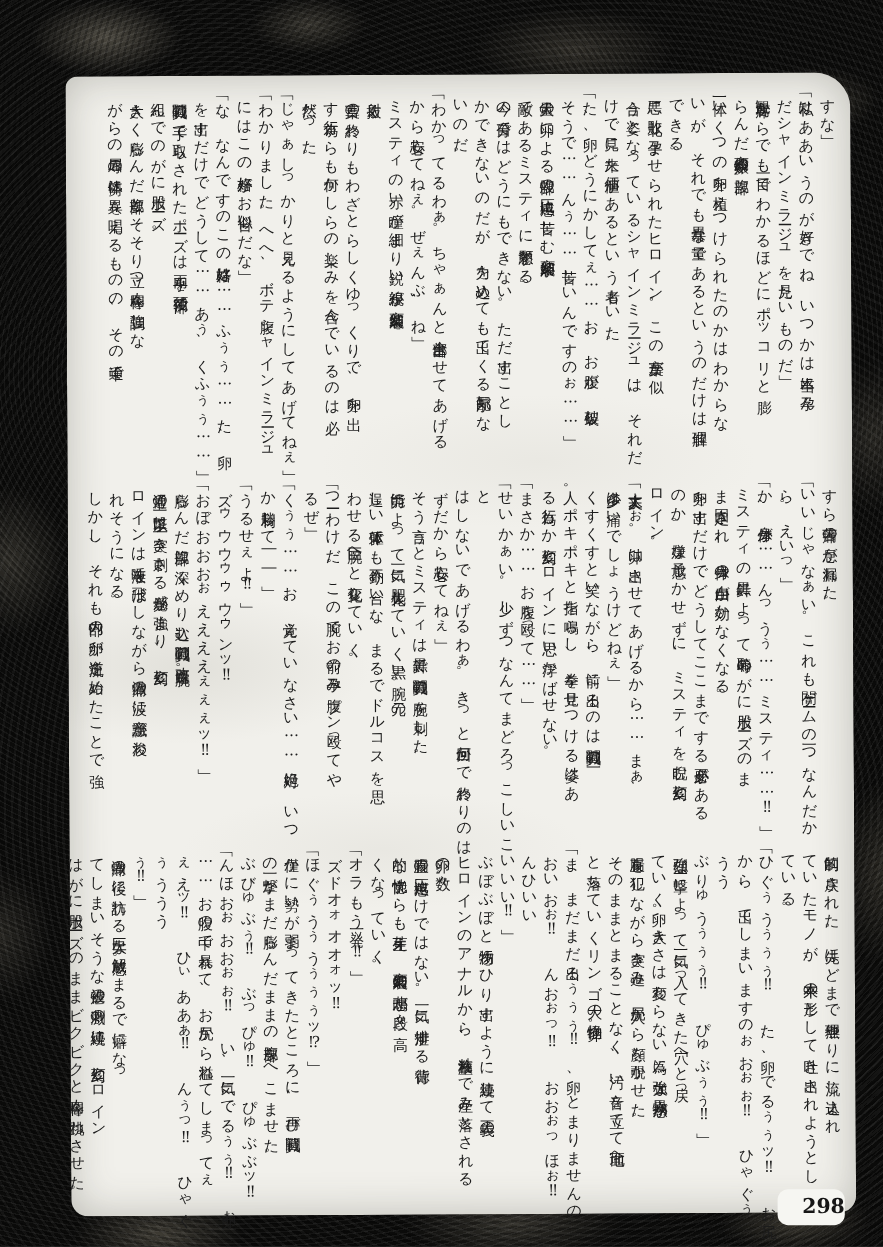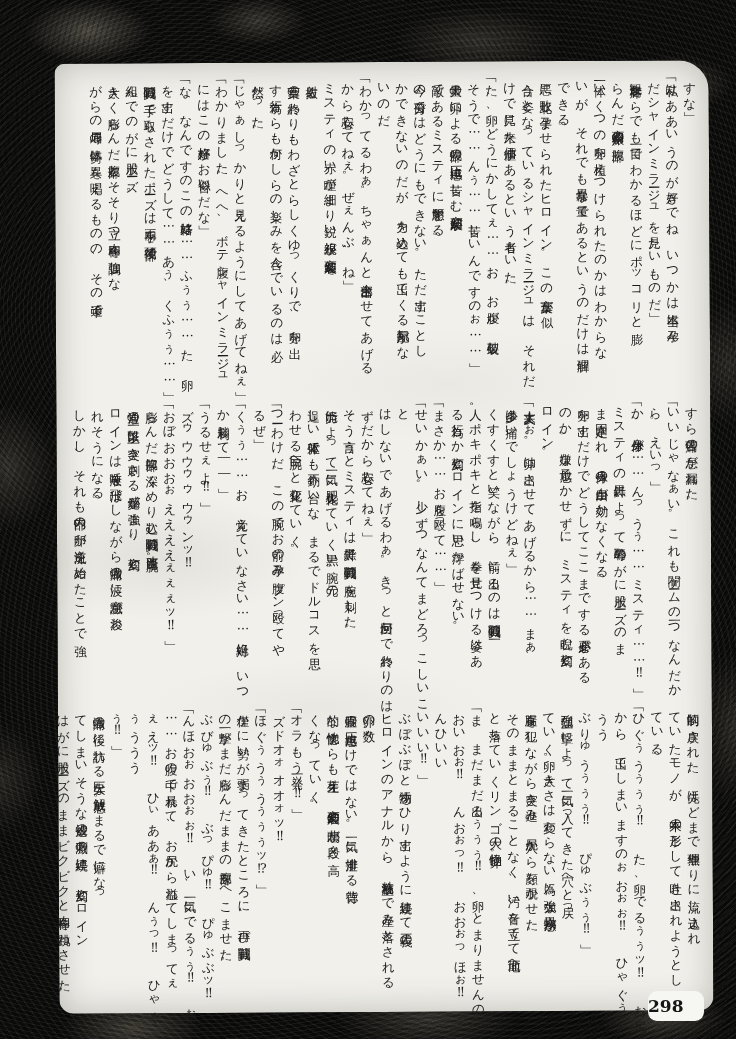--- a/index.html
+++ b/index.html
@@ -61,21 +61,21 @@
   .band .col{margin:0;height:100%;}
   #band1{top:13px;}
   #band2{top:338px;}
   #band3{top:643px;}
   .page-num{
     position:absolute;
     left:648px;top:991px;
     width:56px;height:30px;
     background:#f6f6f2;
     border-radius:9px;
-    display:flex;align-items:center;justify-content:flex-start;
+    display:flex;align-items:center;justify-content:flex-end;
     font-size:17px;font-weight:700;color:#161616;
     font-family:"DejaVu Serif","Liberation Serif",serif;
   }
 </style>
 </head>
 <body>
 
 <div id="screen">
   <div class="frame"></div>
 

